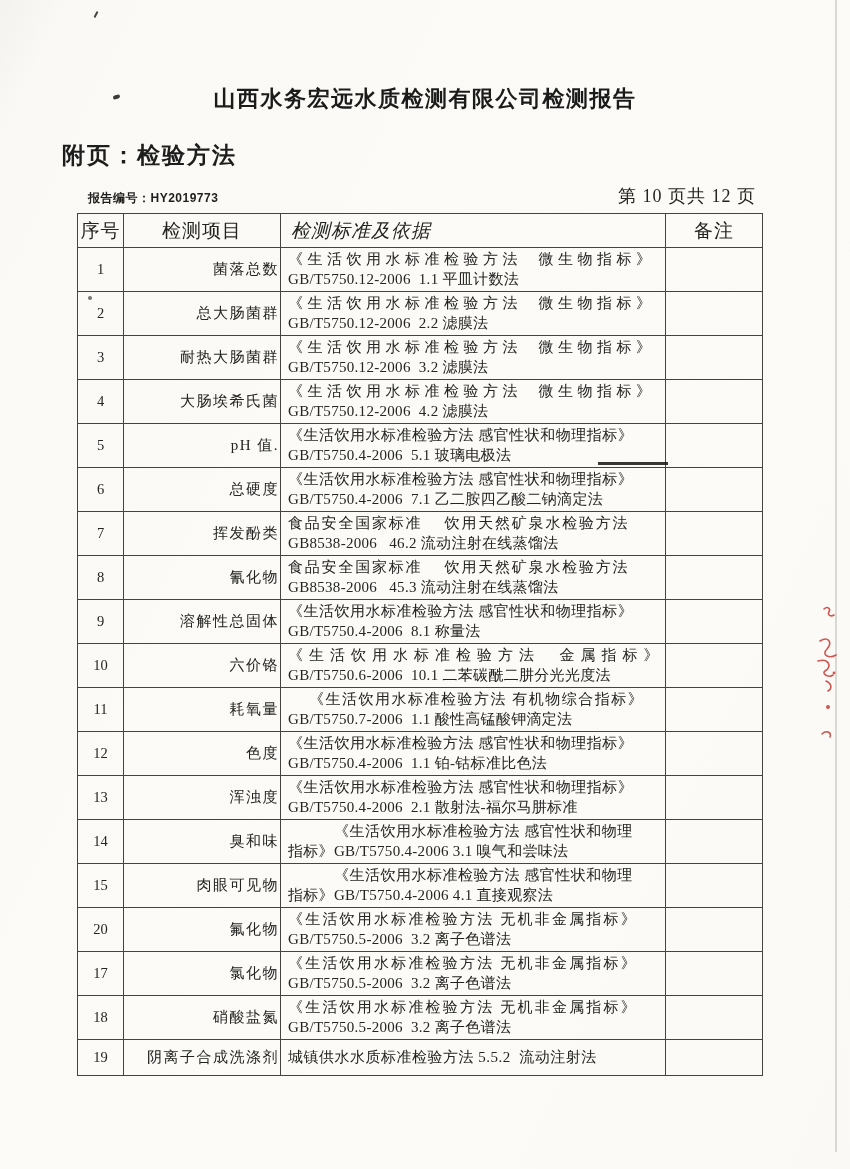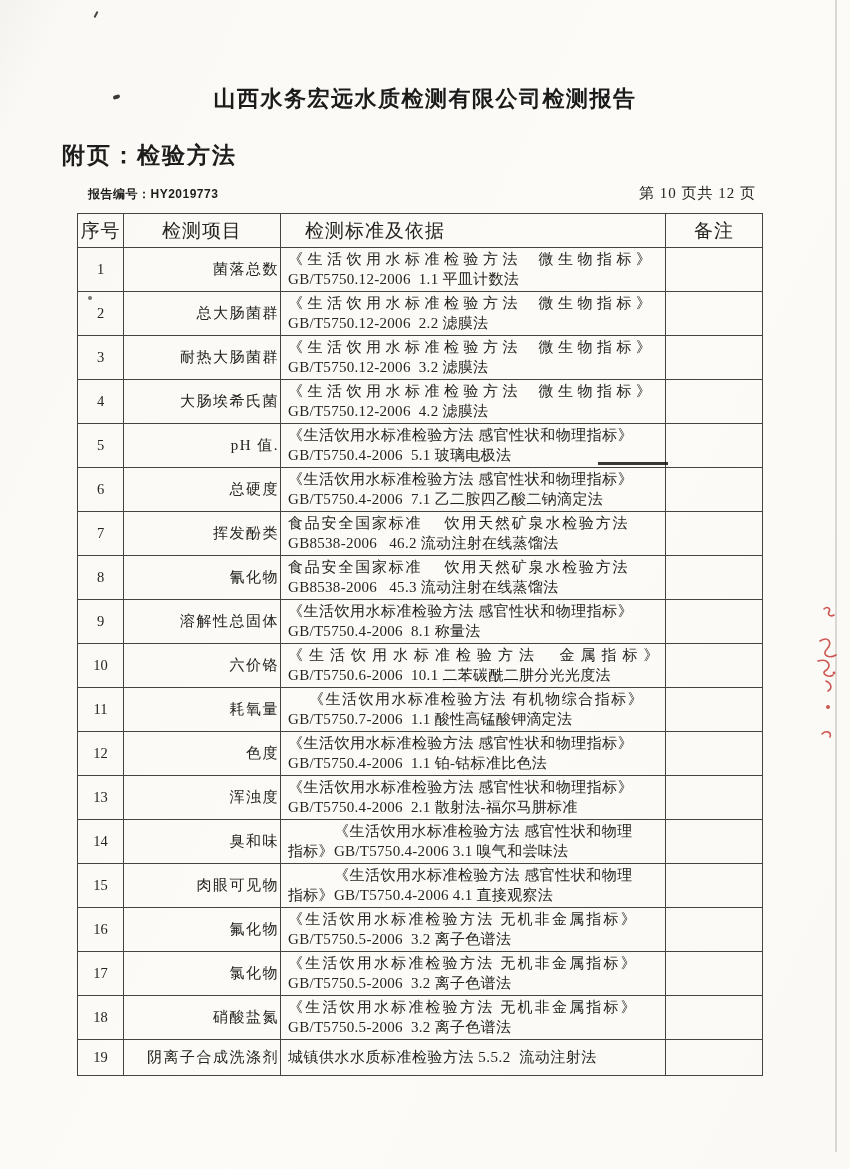--- a/index.html
+++ b/index.html
@@ -19,29 +19,29 @@
     font-size:23px;letter-spacing:2px;color:#1d1d1c;
   }
   .meta{
     position:absolute;top:184px;left:88px;width:668px;
     display:flex;justify-content:space-between;align-items:baseline;
   }
   .report-no{
     font-family:"Liberation Sans","DejaVu Sans",sans-serif;font-weight:bold;
     font-size:12px;letter-spacing:.5px;color:#1e1e1d;
   }
-  .page-info{font-size:15px;letter-spacing:1px;color:#242421;}
+  .page-info{font-size:18px;letter-spacing:1px;color:#242421;}
   table.methods{
     position:absolute;top:213px;left:77px;width:685px;
     border-collapse:collapse;table-layout:fixed;font-size:15px;color:#242422;
   }
   table.methods th,table.methods td{border:1.6px solid #45453f;overflow:hidden;}
   thead tr{height:34px;}
   th{font-weight:normal;font-size:19px;letter-spacing:1px;color:#242421;}
-  th.h-std{text-align:left;padding-left:24px;}
+  th.h-std{text-align:left;padding-left:10px;font-style:italic;}
   tbody tr{height:43.7px;}
   tbody tr.single-row{height:36px;}
   td.c-no{text-align:center;font-size:14.5px;}
   td.c-item{text-align:right;letter-spacing:1.5px;}
   td.c-std{padding:2px 0 2px 7px;line-height:19.5px;vertical-align:middle;}
   td.c-std .l1,td.c-std .l2{white-space:pre-wrap;}
   td.c-std .l1.indent{padding-left:46px;}
   td.c-std .l2{letter-spacing:.3px;}
   
   .scanline{position:absolute;left:835px;top:0;width:2px;height:1152px;background:rgba(176,176,168,.45);}
@@ -227,21 +227,21 @@
     <td class="c-no">15</td>
     <td class="c-item">肉眼可见物</td>
     <td class="c-std">
       <div class="l1 indent" style="letter-spacing: 0.5px;">《生活饮用水标准检验方法 感官性状和物理</div>
       <div class="l2">指标》GB/T5750.4-2006 4.1 直接观察法</div>
     </td>
     <td class="c-note"></td>
   </tr>
 
   <tr>
-    <td class="c-no">16</td>
+    <td class="c-no">20</td>
     <td class="c-item">氟化物</td>
     <td class="c-std">
       <div class="l1" style="letter-spacing: 2.2px;">《生活饮用水标准检验方法 无机非金属指标》</div>
       <div class="l2">GB/T5750.5-2006  3.2 离子色谱法</div>
     </td>
     <td class="c-note"></td>
   </tr>
 
   <tr>
     <td class="c-no">17</td>

